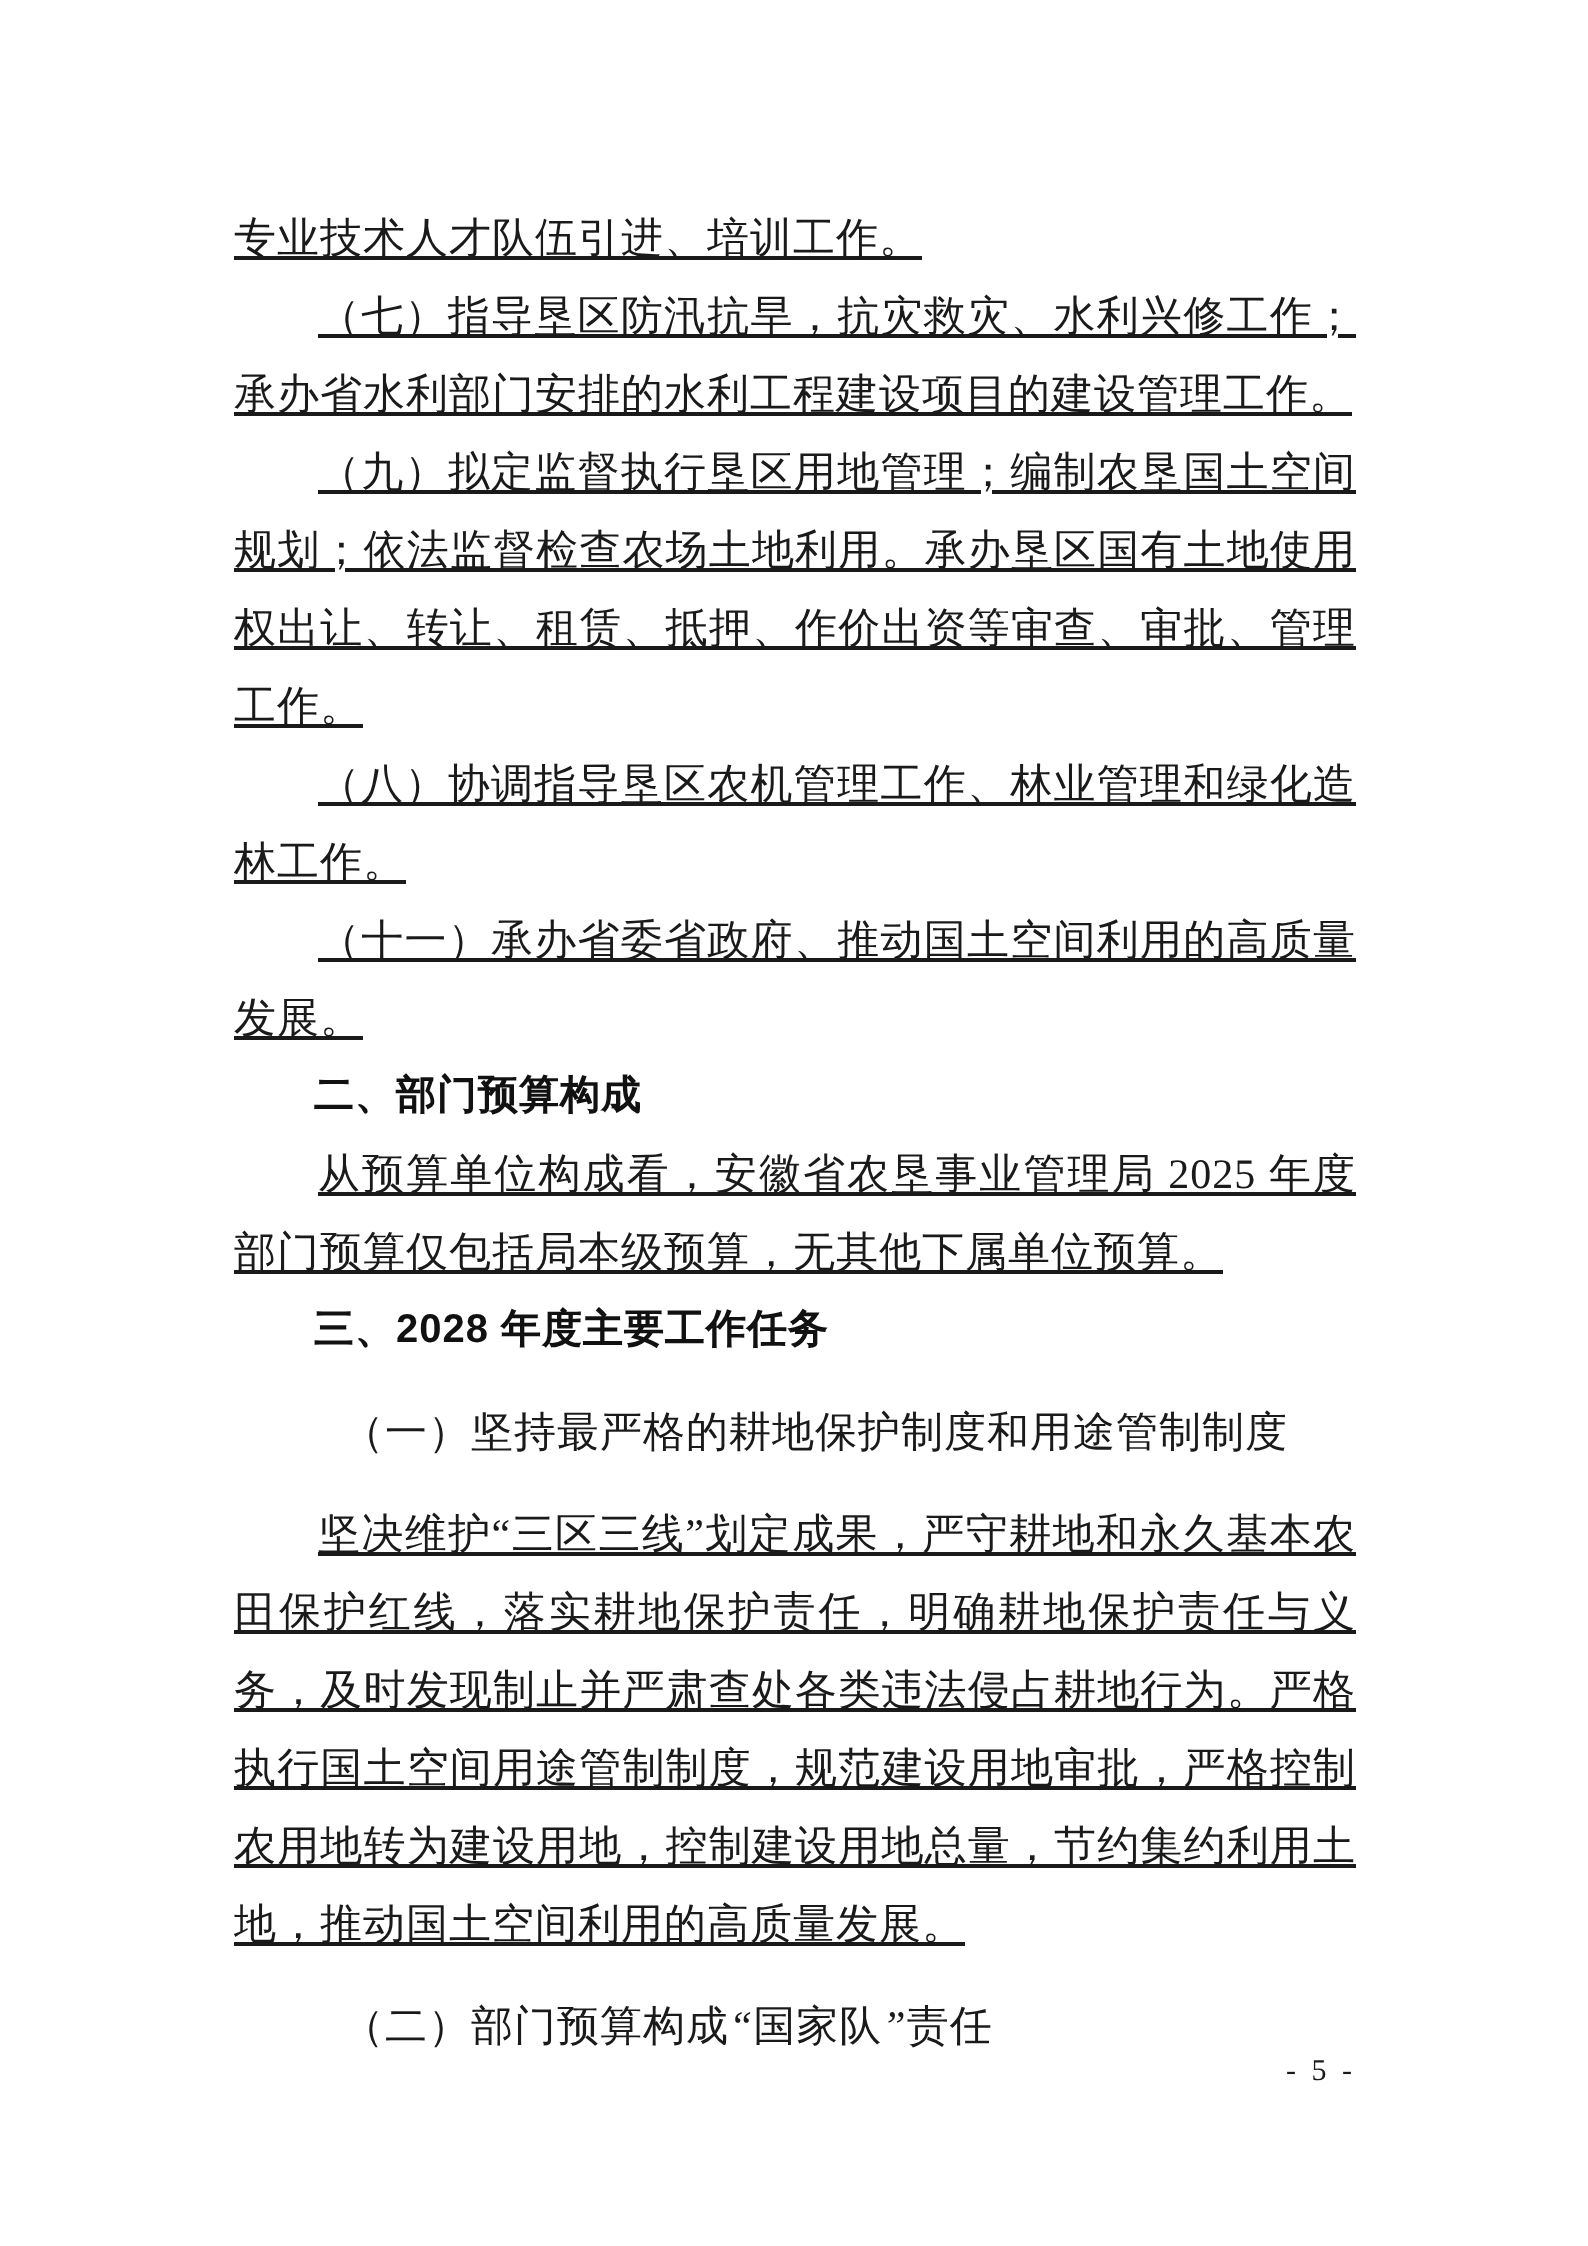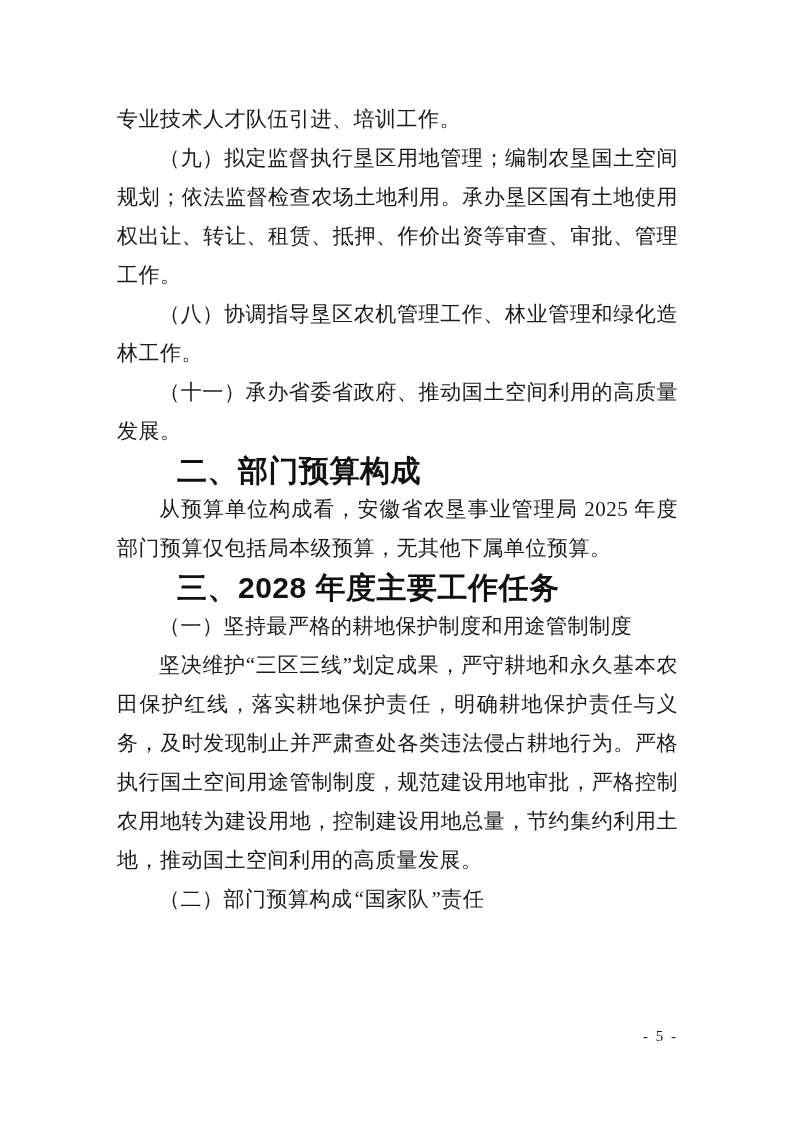--- a/index.html
+++ b/index.html
@@ -24,36 +24,37 @@
   }
   .para {
     margin: 0;
     font-size: 21px;
     line-height: 39px;
     letter-spacing: 0.5px;
     text-align: justify;
     text-align-last: left;
     text-indent: 2em;
     font-weight: 400;
+    text-decoration: underline;
   }
   .para.no-indent {
     text-indent: 0;
   }
   .heading {
     margin: 0;
-    font-size: 30px;
+    font-size: 20px;
     line-height: 39px;
     letter-spacing: 0.5px;
     text-indent: 2em;
     font-family: "Liberation Sans", "DejaVu Sans", sans-serif;
     font-weight: 700;
     color: #111111;
   }
   .subheading {
-    margin: 0;
+    margin: 12px;
     font-size: 21px;
     line-height: 39px;
     letter-spacing: 0.5px;
     text-indent: 2em;
     font-style: oblique 5deg;
     font-weight: 400;
   }
   .footer {
     position: absolute;
     top: 1026px;
@@ -66,20 +67,21 @@
     font-family: "Liberation Serif", "DejaVu Serif", serif;
     color: #1a1a1a;
   }
 </style>
 </head>
 <body>
 
 <div class="page">
   <div class="content">
     <p class="para no-indent">专业技术人才队伍引进、培训工作。</p>
+    <p class="para">（七）指导垦区防汛抗旱，抗灾救灾、水利兴修工作；承办省水利部门安排的水利工程建设项目的建设管理工作。</p>
     <p class="para">（九）拟定监督执行垦区用地管理；编制农垦国土空间规划；依法监督检查农场土地利用。承办垦区国有土地使用权出让、转让、租赁、抵押、作价出资等审查、审批、管理工作。</p>
     <p class="para">（八）协调指导垦区农机管理工作、林业管理和绿化造林工作。</p>
     <p class="para">（十一）承办省委省政府、推动国土空间利用的高质量发展。</p>
     <p class="heading">二、部门预算构成</p>
     <p class="para">从预算单位构成看，安徽省农垦事业管理局 2025 年度部门预算仅包括局本级预算，无其他下属单位预算。</p>
     <p class="heading">三、2028 年度主要工作任务</p>
     <p class="subheading">（一）坚持最严格的耕地保护制度和用途管制制度</p>
     <p class="para">坚决维护“三区三线”划定成果，严守耕地和永久基本农田保护红线，落实耕地保护责任，明确耕地保护责任与义务，及时发现制止并严肃查处各类违法侵占耕地行为。严格执行国土空间用途管制制度，规范建设用地审批，严格控制农用地转为建设用地，控制建设用地总量，节约集约利用土地，推动国土空间利用的高质量发展。</p>
     <p class="subheading">（二）部门预算构成“国家队”责任</p>
   </div>

